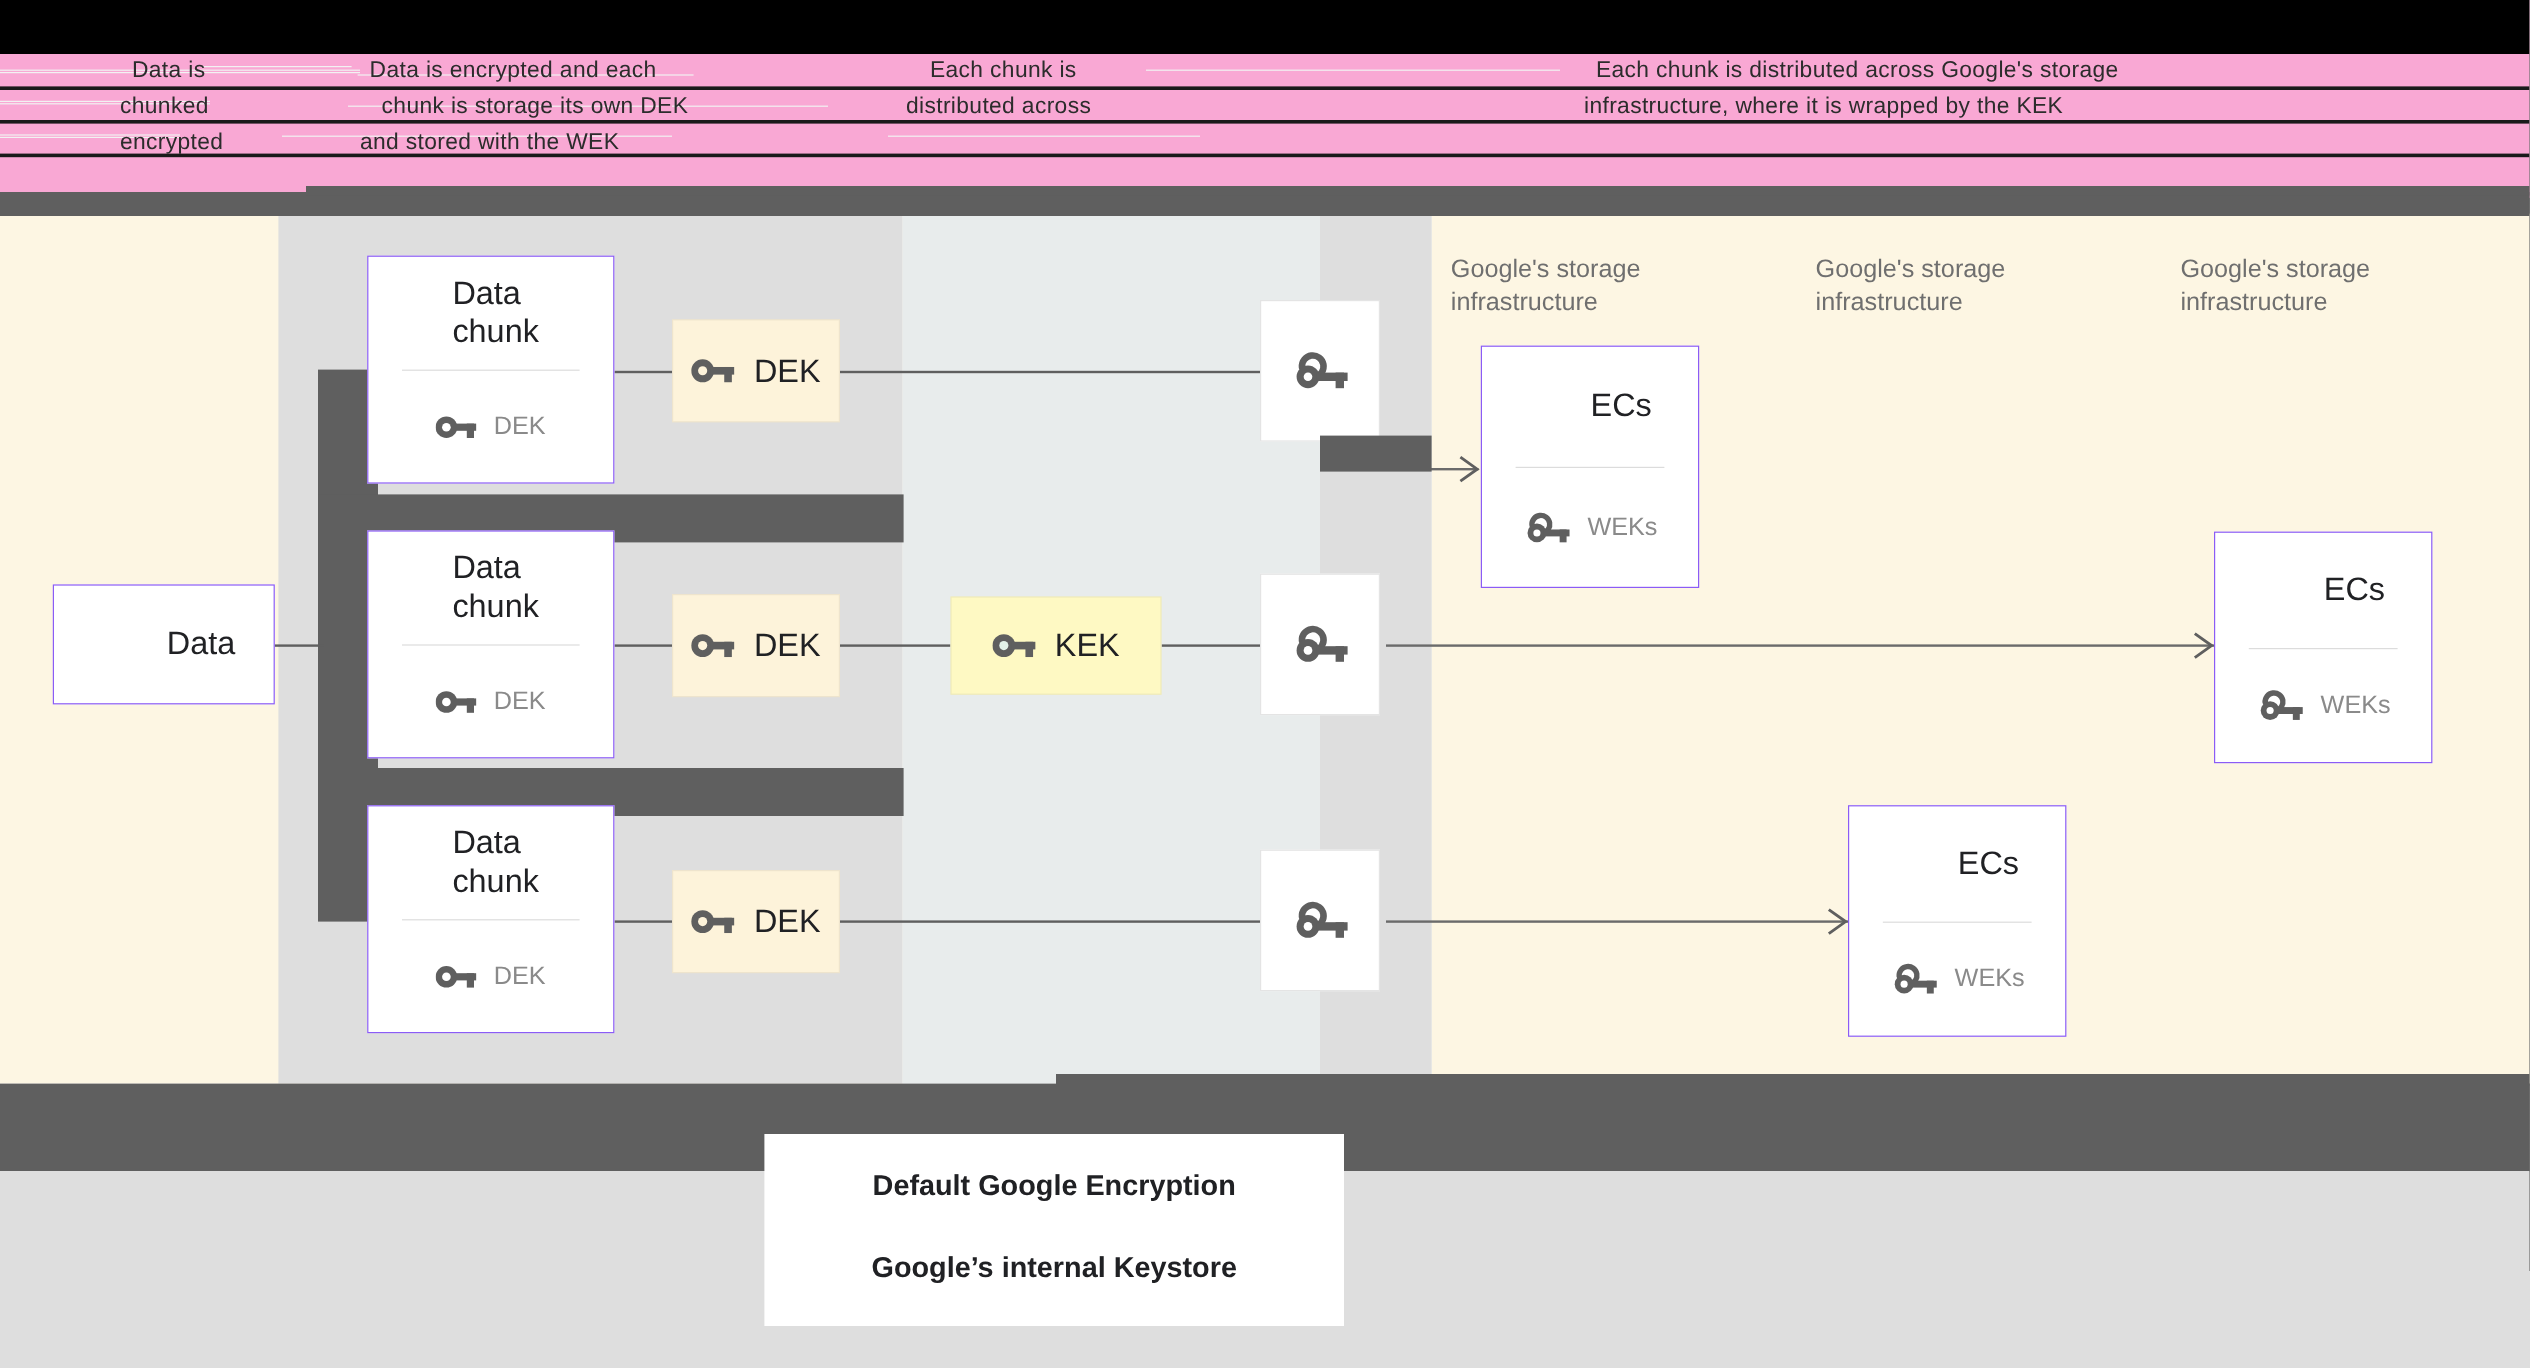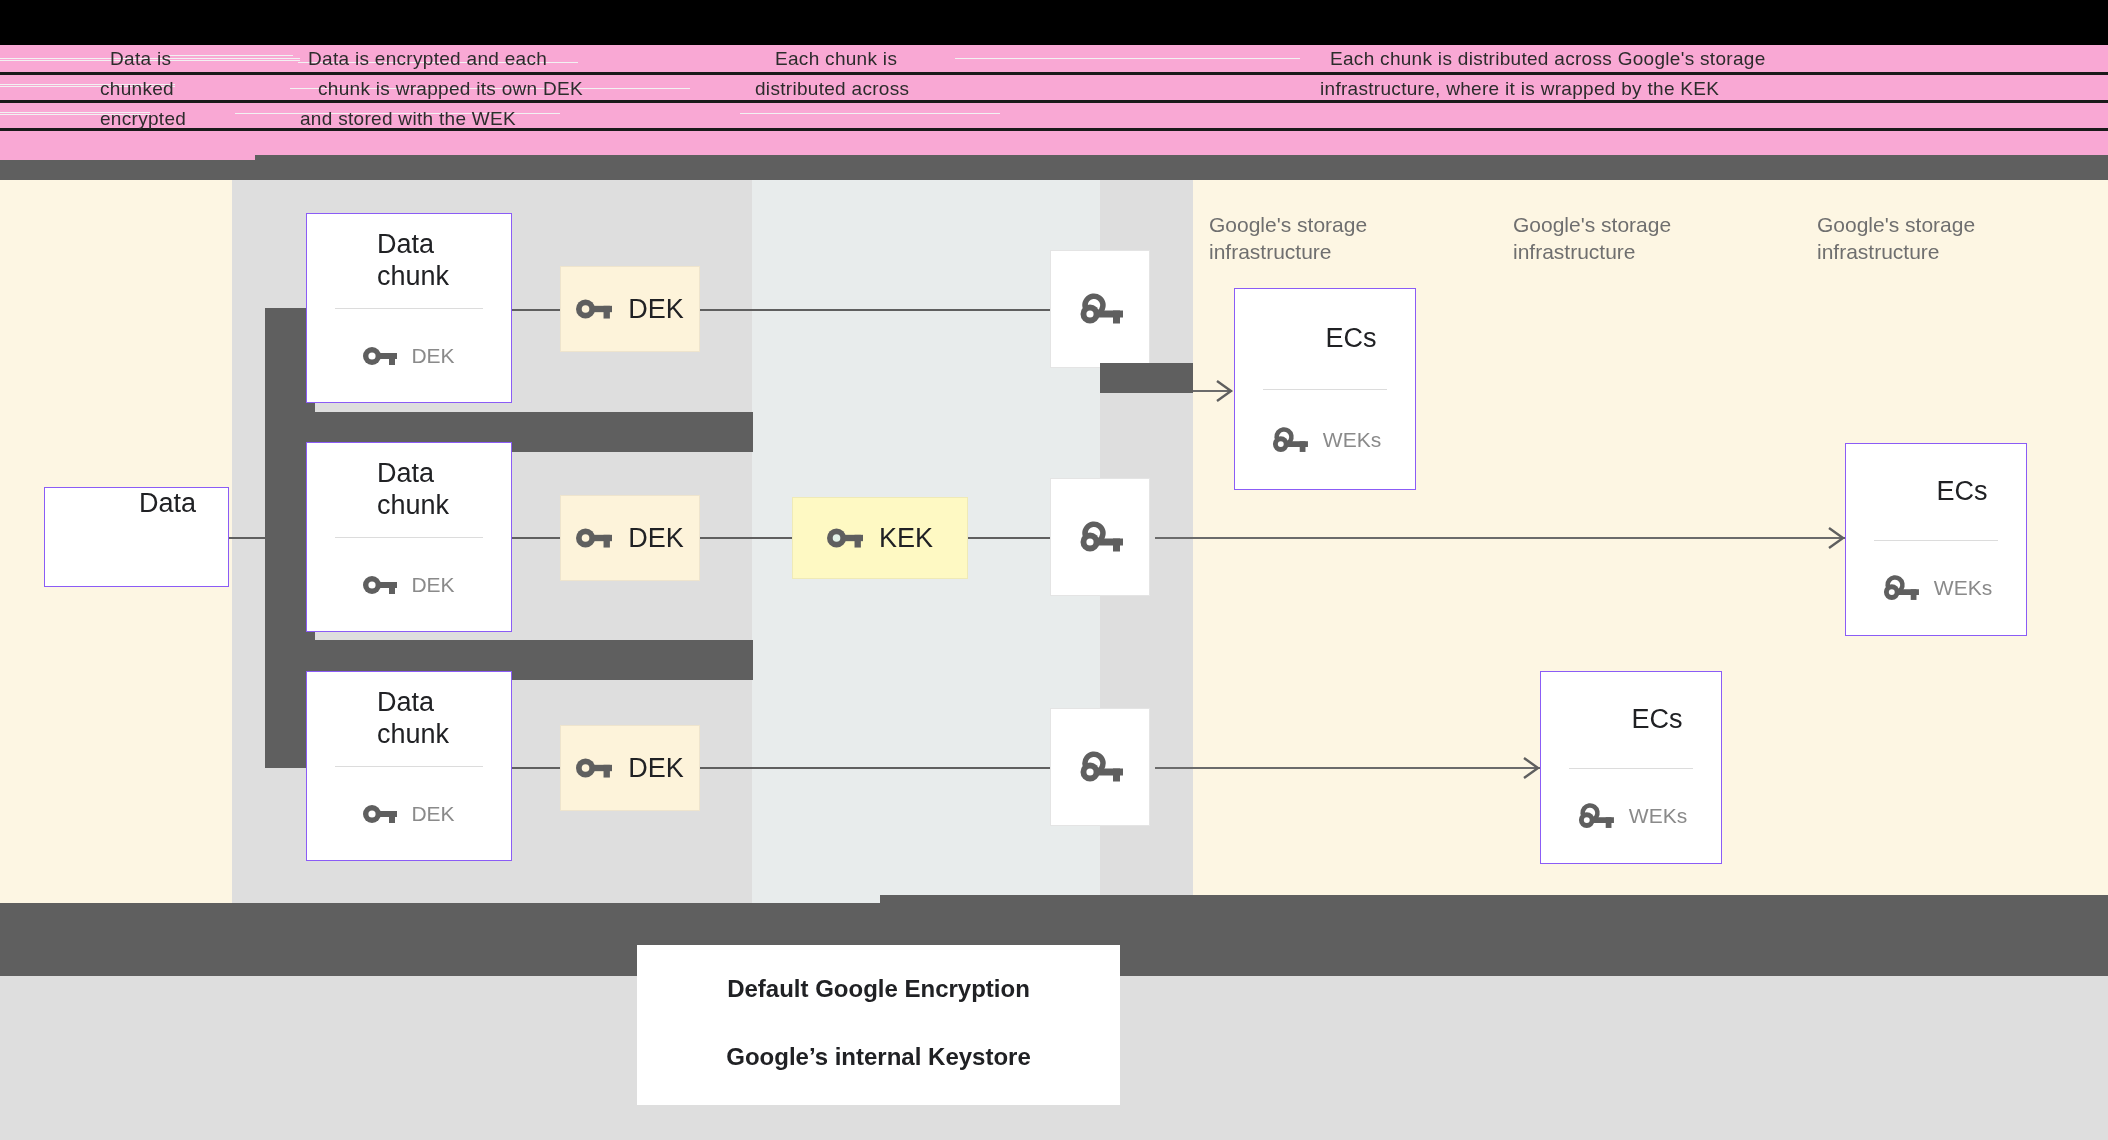--- a/index.html
+++ b/index.html
@@ -94,21 +94,21 @@
     line-height: 1.18;
   }
   .card-sub {
     font-size: 21px;
     color: #8a8a8a;
   }
 
   
   .card.single {
     display: flex;
-    align-items: flex-start;
+    align-items: center;
     justify-content: center;
     gap: 18px;
   }
 
   
   .keybox {
     position: absolute;
     display: flex;
     align-items: center;
     justify-content: center;
@@ -236,21 +236,21 @@
     <div class="glitchline" style="left:740px;top:113px; width:260px;"></div>
     <div class="glitchline d" style="left:0;top:72px;width:2108px;height:3px;background:#1a1a1a;"></div>
     <div class="glitchline d" style="left:0;top:100px;width:2108px;height:3px;background:#1a1a1a;"></div>
     <div class="glitchline d" style="left:0;top:128px;width:2108px;height:3px;background:#1a1a1a;"></div>
 
     <div class="glitchrow" style="left:110px; top:50px; font-size:19px;">Data is</div>
     <div class="glitchrow" style="left:308px; top:50px; font-size:19px;">Data is encrypted and each</div>
     <div class="glitchrow" style="left:775px; top:50px; font-size:19px;">Each chunk is</div>
     <div class="glitchrow" style="left:1330px; top:50px; font-size:19px;">Each chunk is distributed across Google's storage</div>
     <div class="glitchrow" style="left:100px; top:80px; font-size:19px;">chunked</div>
-    <div class="glitchrow" style="left:318px; top:80px; font-size:19px;">chunk is wrapped its own DEK</div>
+    <div class="glitchrow" style="left:318px; top:80px; font-size:19px;">chunk is storage its own DEK</div>
     <div class="glitchrow" style="left:755px; top:80px; font-size:19px;">distributed across</div>
     <div class="glitchrow" style="left:1320px; top:80px; font-size:19px;">infrastructure, where it is wrapped by the KEK</div>
     <div class="glitchrow" style="left:100px; top:110px; font-size:19px;">encrypted</div>
     <div class="glitchrow" style="left:300px; top:110px; font-size:19px;">and stored with the WEK</div>
   </div>
 
   <div class="band-cream" style="left:0; top:178px; width:752px; height:725px;"></div>
   <div class="band-bluegray" style="left:752px; top:180px; width:441px; height:723px;"></div>
   <div class="band-cream" style="left:1193px; top:178px; width:915px; height:725px;"></div>
 

